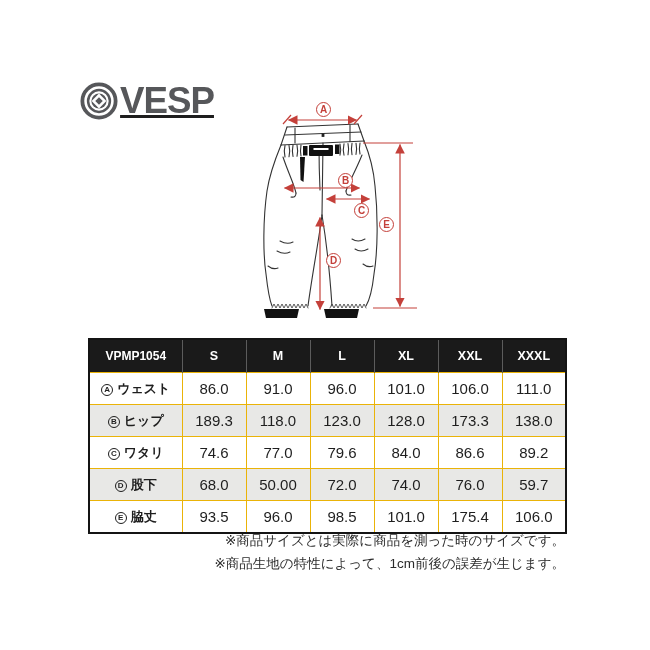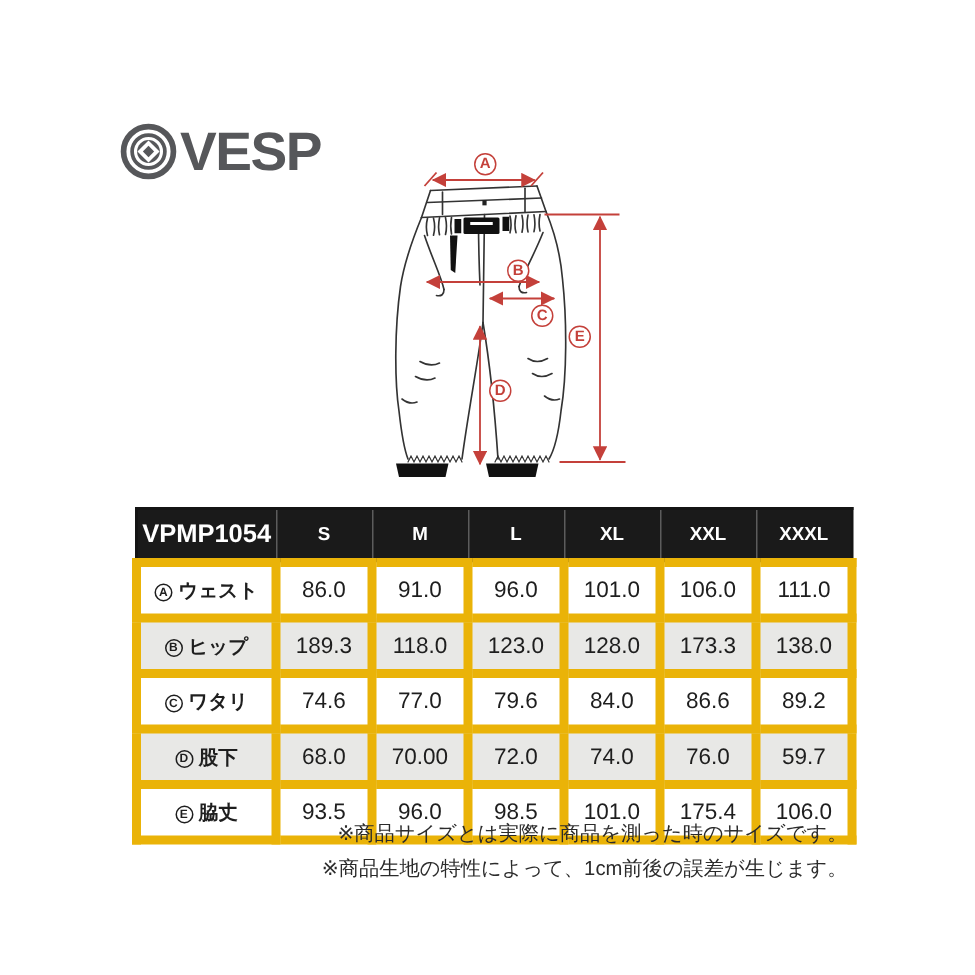--- a/index.html
+++ b/index.html
@@ -1,20 +1,20 @@
 <!DOCTYPE html>
 <html><head>
 <meta charset="utf-8">
 <style>
   html,body{margin:0;padding:0;width:650px;height:650px;background:#ffffff;
     font-family:"Liberation Sans","DejaVu Sans",sans-serif;color:#1e1e1e;}
   .page{position:relative;width:650px;height:650px;overflow:hidden;}
 
   
-  .logo{position:absolute;left:80px;top:82px;display:flex;align-items:flex-start;gap:3px;}
+  .logo{position:absolute;left:80px;top:82px;display:flex;align-items:flex-start;gap:3px;text-decoration:underline;}
   .logo-icon{width:38px;height:38px;}
   .logo-text{font-size:36px;font-weight:700;color:#56575a;letter-spacing:-1px;
     transform:scaleX(1.02);line-height:38px;}
 
   
   .diagram{position:absolute;left:250px;top:94px;width:230px;height:244px;}
   .diagram svg{position:absolute;left:0;top:0;}
   .pt{position:absolute;width:15px;height:15px;border:1.4px solid #c4403a;border-radius:50%;
     background:#fff;color:#c4403a;font-size:10px;font-weight:700;display:flex;
     align-items:center;justify-content:center;line-height:1;box-sizing:border-box;}
@@ -24,31 +24,31 @@
   .pt-d{left:76px;top:159px;}
   .pt-e{left:129px;top:123px;}
 
   
   .size-table{position:absolute;left:88px;top:338px;width:477px;border-collapse:collapse;
     table-layout:fixed;border:2px solid #141414;}
   .size-table col.c-label{width:93px;}
   .size-table col.c-val{width:64px;}
   .size-table th{background:#1a1a1a;color:#ffffff;font-size:12.5px;font-weight:700;
     height:32px;text-align:center;border-left:1px solid #5c5c5c;padding:0;}
-  .size-table th.model{font-size:17px;border-left:none;}
-  .size-table td{border:6px solid #eab308;height:31px;text-align:center;
+  .size-table th.model{font-size:12px;border-left:none;}
+  .size-table td{border:1px solid #eab308;height:31px;text-align:center;
     font-size:15px;color:#1e1e1e;padding:0;background:#ffffff;}
   .size-table tr.alt td{background:#e8e8e6;text-align:center;}
   .size-table td.label{font-size:13px;font-weight:700;}
   .circ{display:inline-flex;width:12px;height:12px;border:1px solid #1e1e1e;border-radius:50%;
     font-size:8px;font-weight:700;align-items:center;justify-content:center;
     margin-right:4px;vertical-align:1px;line-height:1;box-sizing:border-box;}
 
   
-  .notes{position:absolute;left:88px;top:544px;width:477px;text-align:right;
+  .notes{position:absolute;left:88px;top:529px;width:477px;text-align:right;
     font-size:13.5px;color:#2b2b2b;line-height:23px;}
 </style>
 </head>
 <body>
 
 <div class="page">
 
   <div class="logo">
     <svg class="logo-icon" viewBox="0 0 40 40">
       <circle cx="20" cy="20" r="17.5" fill="none" stroke="#56575a" stroke-width="4"></circle>
@@ -194,21 +194,21 @@
           <td>74.6</td>
           <td>77.0</td>
           <td>79.6</td>
           <td>84.0</td>
           <td>86.6</td>
           <td>89.2</td>
         </tr>
         <tr class="alt">
           <td class="label"><span class="circ">D</span>股下</td>
           <td>68.0</td>
-          <td>70.00</td>
+          <td>50.00</td>
           <td>72.0</td>
           <td>74.0</td>
           <td>76.0</td>
           <td>59.7</td>
         </tr>
         <tr>
           <td class="label"><span class="circ">E</span>脇丈</td>
           <td>93.5</td>
           <td>96.0</td>
           <td>98.5</td>

